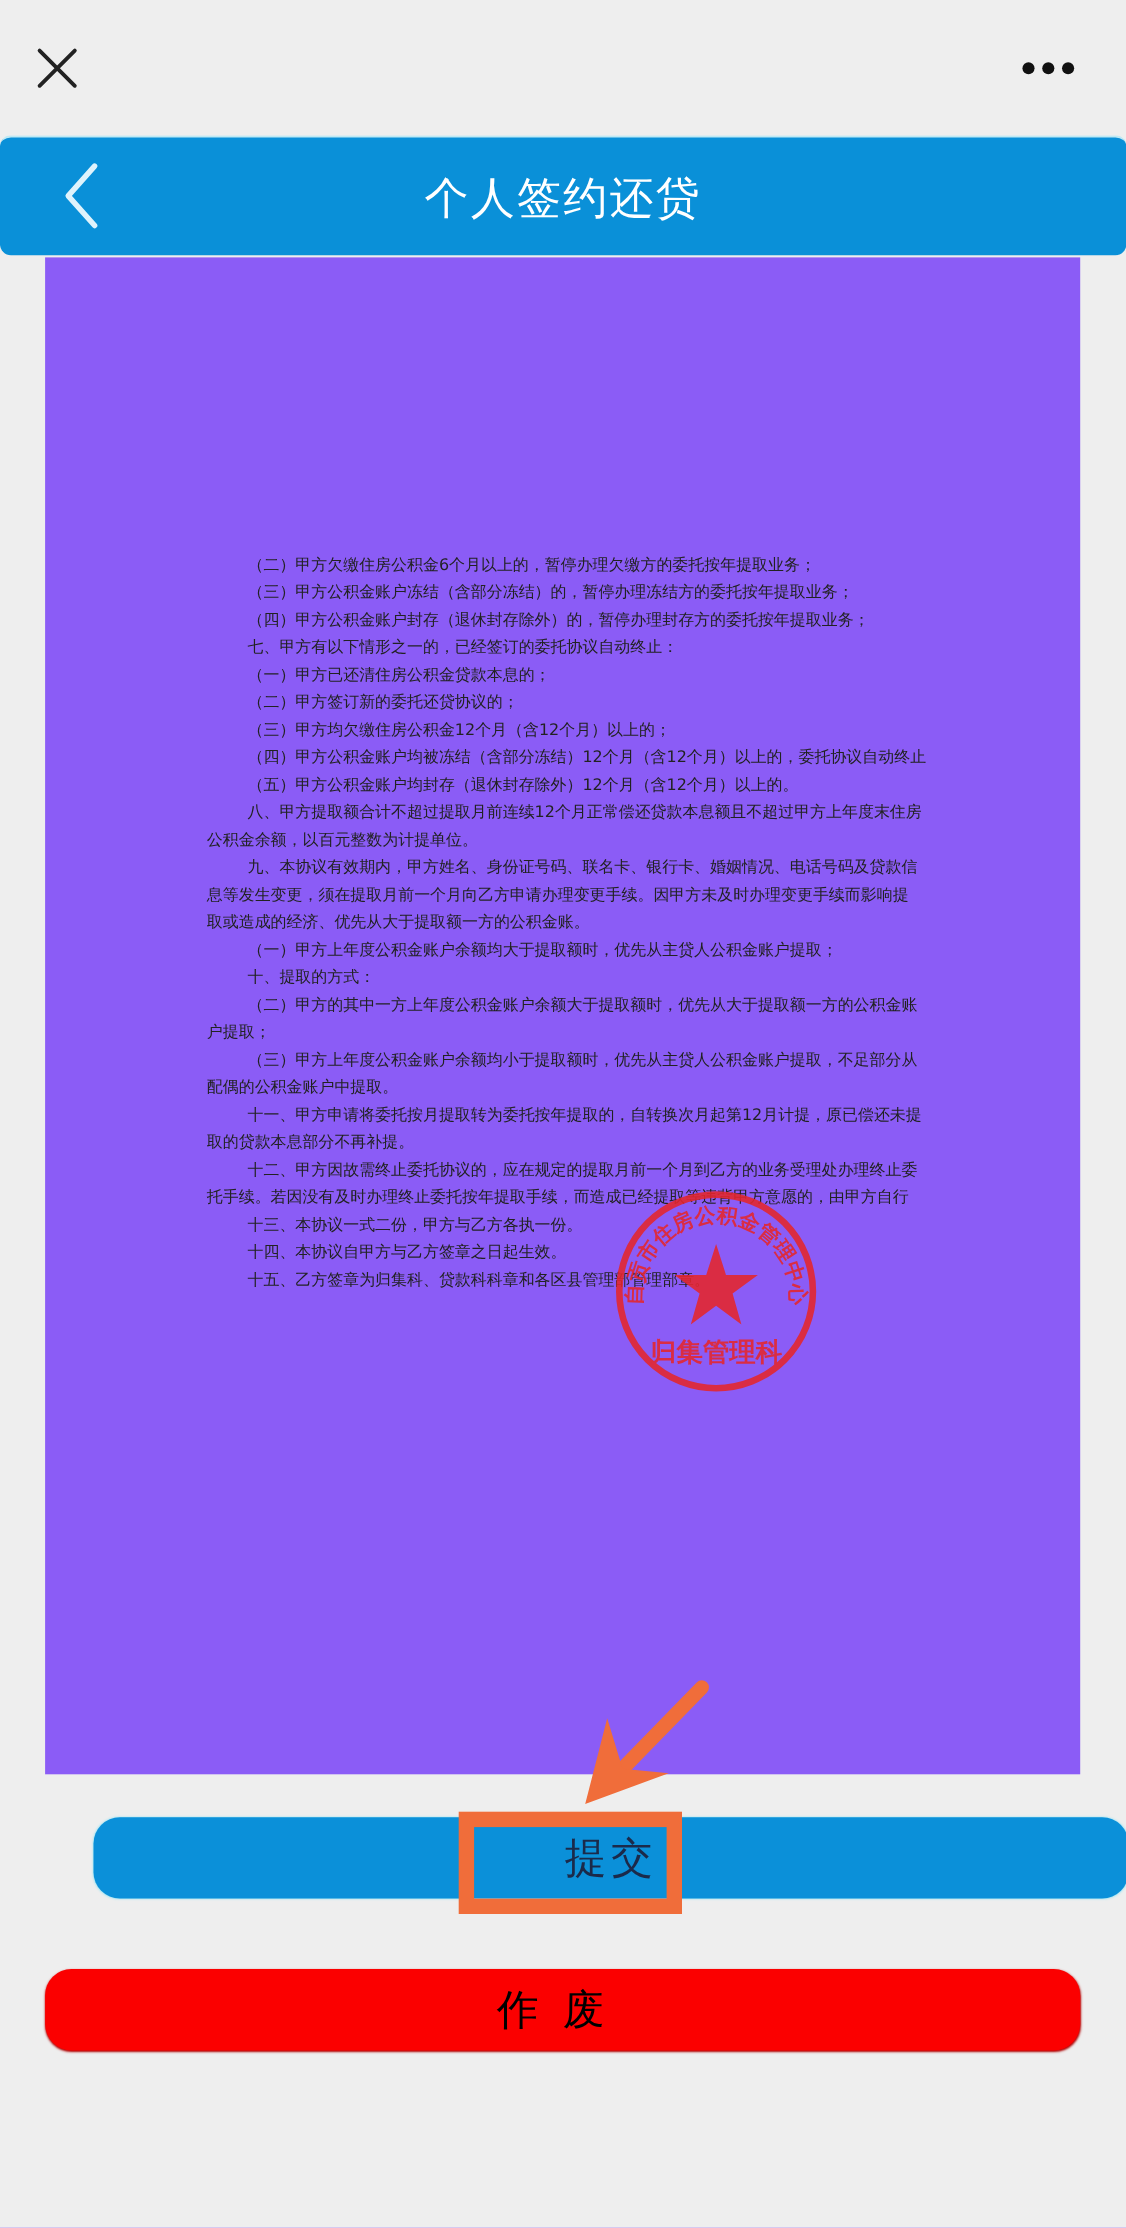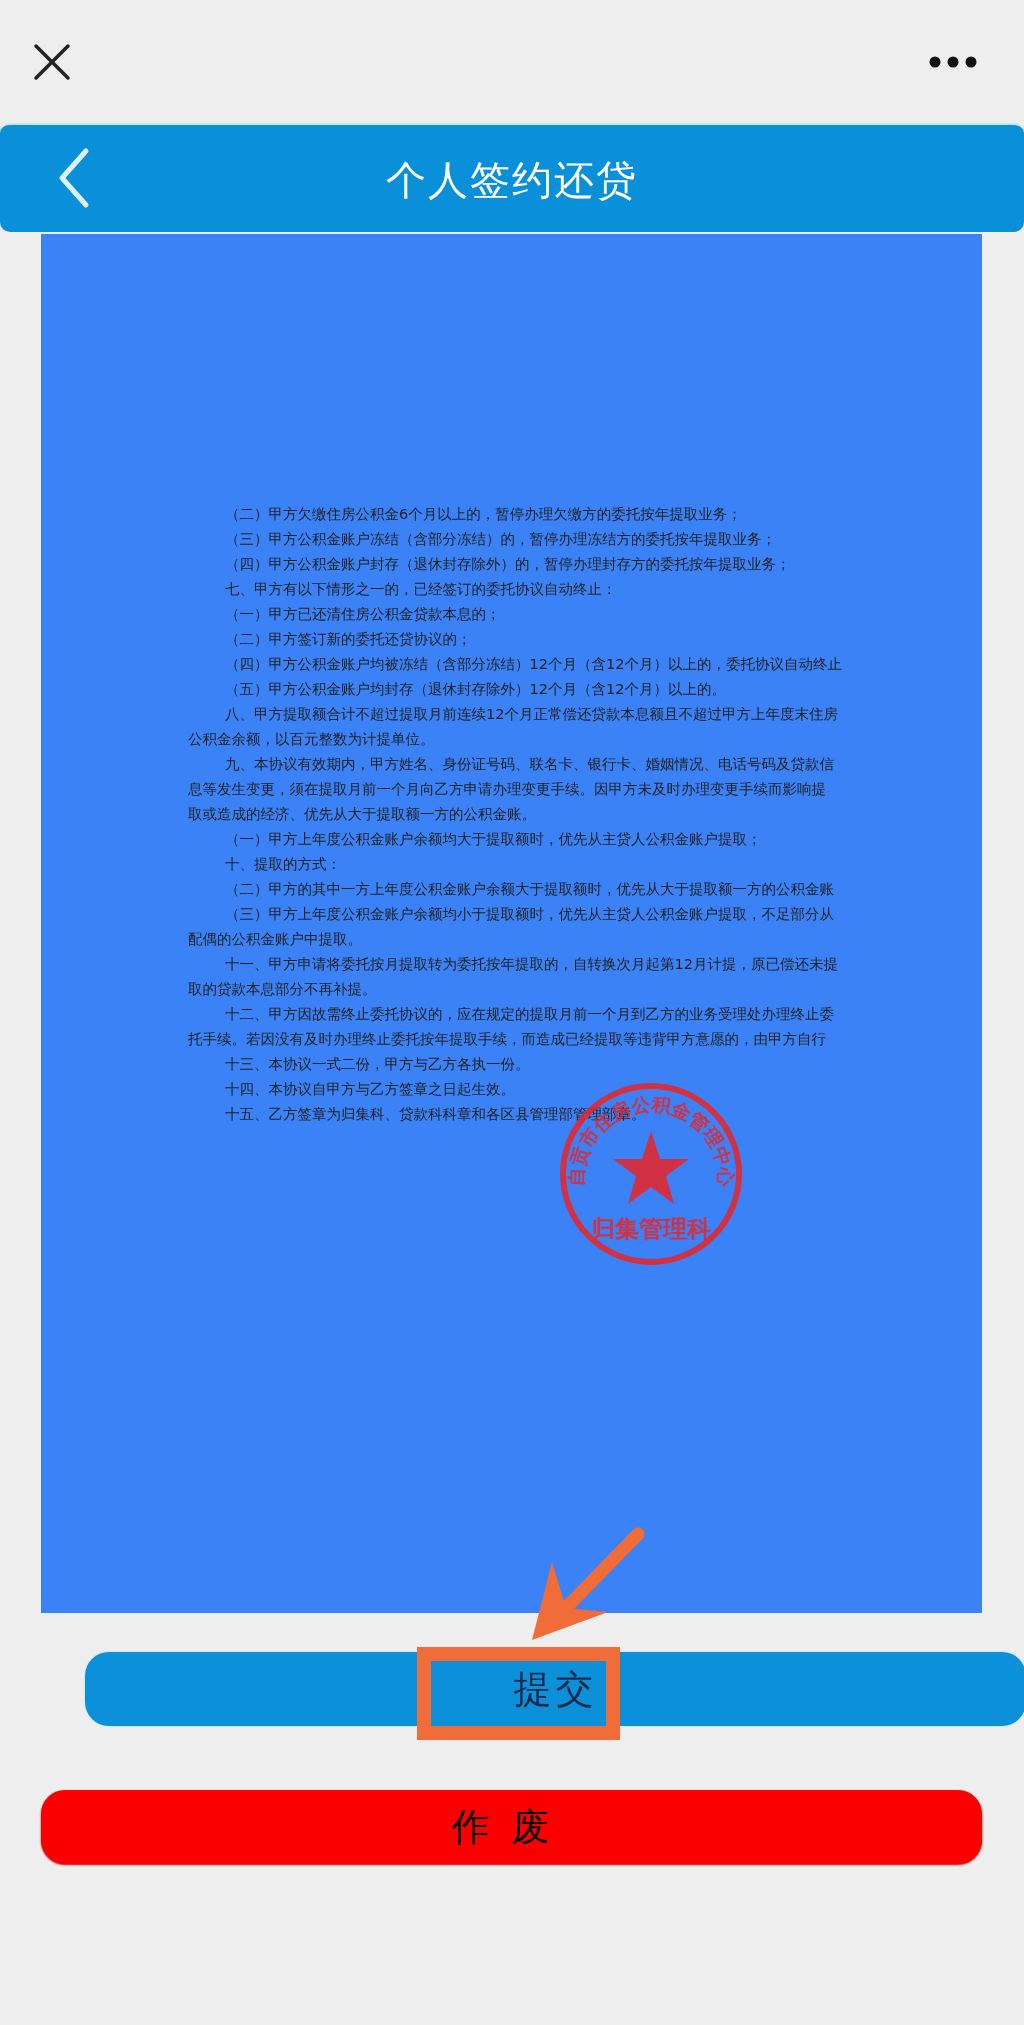--- a/index.html
+++ b/index.html
@@ -32,21 +32,21 @@
       position: absolute; left: 50px; top: 18px; width: 50px; height: 70px;
       cursor: pointer;
     }
     .header-title {
       position: absolute; left: 0; right: 0; top: 28px;
       text-align: center; color: #ffffff;
       font-size: 40px; letter-spacing: 2px;
     }
     .doc {
       position: absolute; left: 41px; top: 234px; width: 941px; height: 1379px;
-      background: #3b82f6;
+      background: #8b5cf6;
       overflow: hidden;
     }
     .doc-body {
       position: absolute; left: 147px; top: 268px; width: 680px;
       font-family: "DejaVu Sans", "Liberation Sans", sans-serif;
       font-size: 14.5px; color: #222222;
     }
     .doc-line {
       height: 25px; line-height: 25px; white-space: nowrap;
     }
@@ -113,30 +113,32 @@
 </div>
 
 <div class="doc">
   <div class="doc-body" id="doc-body">
       <div class="doc-line indent-1">（二）甲方欠缴住房公积金6个月以上的，暂停办理欠缴方的委托按年提取业务；</div>
       <div class="doc-line indent-1">（三）甲方公积金账户冻结（含部分冻结）的，暂停办理冻结方的委托按年提取业务；</div>
       <div class="doc-line indent-1">（四）甲方公积金账户封存（退休封存除外）的，暂停办理封存方的委托按年提取业务；</div>
       <div class="doc-line indent-1">七、甲方有以下情形之一的，已经签订的委托协议自动终止：</div>
       <div class="doc-line indent-1">（一）甲方已还清住房公积金贷款本息的；</div>
       <div class="doc-line indent-1">（二）甲方签订新的委托还贷协议的；</div>
+      <div class="doc-line indent-1">（三）甲方均欠缴住房公积金12个月（含12个月）以上的；</div>
       <div class="doc-line indent-1">（四）甲方公积金账户均被冻结（含部分冻结）12个月（含12个月）以上的，委托协议自动终止</div>
       <div class="doc-line indent-1">（五）甲方公积金账户均封存（退休封存除外）12个月（含12个月）以上的。</div>
       <div class="doc-line indent-1">八、甲方提取额合计不超过提取月前连续12个月正常偿还贷款本息额且不超过甲方上年度末住房</div>
       <div class="doc-line indent-0">公积金余额，以百元整数为计提单位。</div>
       <div class="doc-line indent-1">九、本协议有效期内，甲方姓名、身份证号码、联名卡、银行卡、婚姻情况、电话号码及贷款信</div>
       <div class="doc-line indent-0">息等发生变更，须在提取月前一个月向乙方申请办理变更手续。因甲方未及时办理变更手续而影响提</div>
       <div class="doc-line indent-0">取或造成的经济、优先从大于提取额一方的公积金账。</div>
       <div class="doc-line indent-1">（一）甲方上年度公积金账户余额均大于提取额时，优先从主贷人公积金账户提取；</div>
       <div class="doc-line indent-1">十、提取的方式：</div>
       <div class="doc-line indent-1">（二）甲方的其中一方上年度公积金账户余额大于提取额时，优先从大于提取额一方的公积金账</div>
+      <div class="doc-line indent-0">户提取；</div>
       <div class="doc-line indent-1">（三）甲方上年度公积金账户余额均小于提取额时，优先从主贷人公积金账户提取，不足部分从</div>
       <div class="doc-line indent-0">配偶的公积金账户中提取。</div>
       <div class="doc-line indent-1">十一、甲方申请将委托按月提取转为委托按年提取的，自转换次月起第12月计提，原已偿还未提</div>
       <div class="doc-line indent-0">取的贷款本息部分不再补提。</div>
       <div class="doc-line indent-1">十二、甲方因故需终止委托协议的，应在规定的提取月前一个月到乙方的业务受理处办理终止委</div>
       <div class="doc-line indent-0">托手续。若因没有及时办理终止委托按年提取手续，而造成已经提取等违背甲方意愿的，由甲方自行</div>
       <div class="doc-line indent-1">十三、本协议一式二份，甲方与乙方各执一份。</div>
       <div class="doc-line indent-1">十四、本协议自甲方与乙方签章之日起生效。</div>
       <div class="doc-line indent-1">十五、乙方签章为归集科、贷款科科章和各区县管理部管理部章。</div>
     </div>

